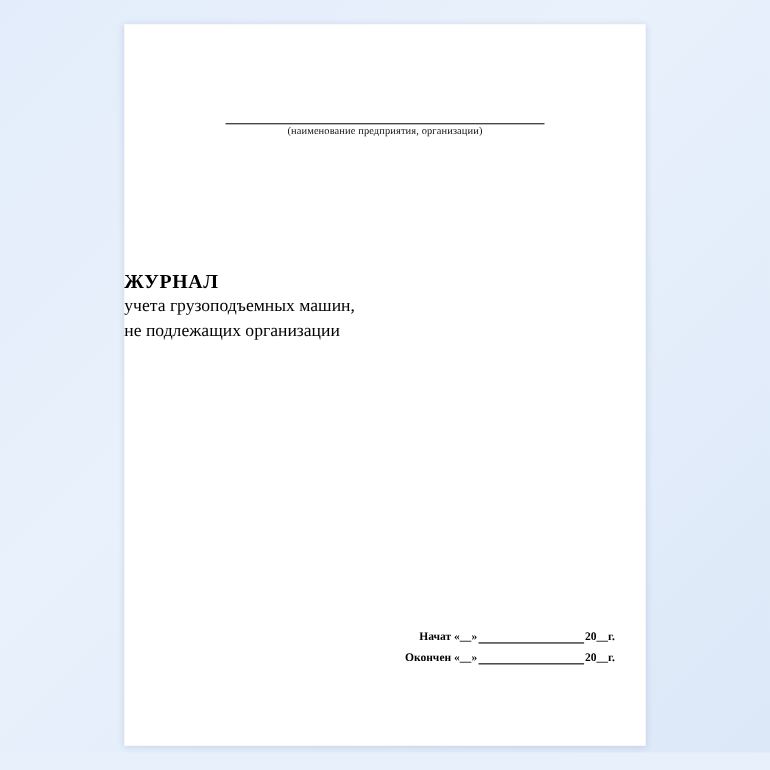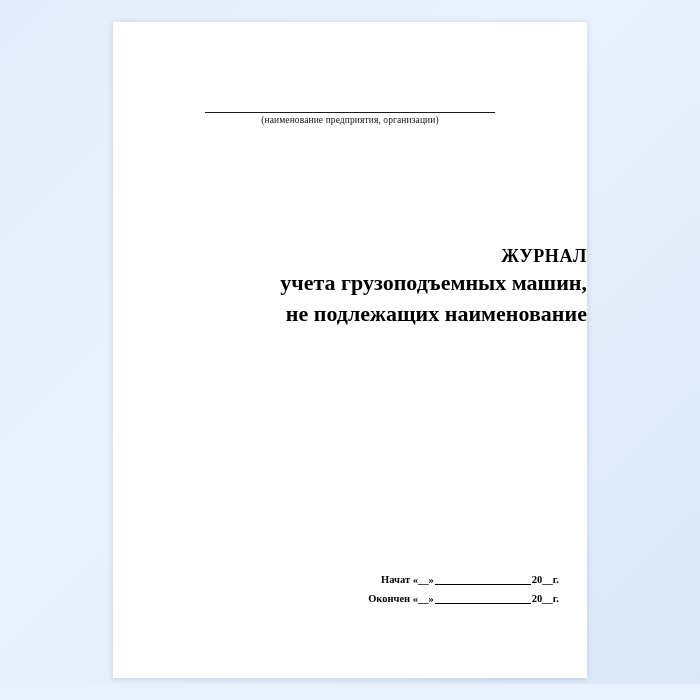--- a/index.html
+++ b/index.html
@@ -46,32 +46,32 @@
     color: #111;
     margin-top: 2px;
     letter-spacing: 0.1px;
     font-family: "Liberation Serif", serif;
   }
   .title-block {
     position: absolute;
     left: 0;
     right: 0;
     top: 222px;
-    text-align: right;
+    text-align: left;
     color: #000;
   }
   .title-main {
     font-size: 18px;
     font-weight: bold;
     letter-spacing: 0.6px;
     line-height: 1.35;
   }
   .title-line {
-    font-size: 22px;
-    font-weight: bold;
+    font-size: 16px;
+    font-weight: normal;
     line-height: 1.38;
   }
   .footer-block {
     position: absolute;
     right: 28px;
     bottom: 66px;
     text-align: right;
     font-size: 10.5px;
     font-weight: bold;
     color: #000;
@@ -97,21 +97,21 @@
   <div class="page">
 
     <div class="org-block">
       <div class="org-rule"></div>
       <div class="org-caption">(наименование предприятия, организации)</div>
     </div>
 
     <div class="title-block">
       <div class="title-main">ЖУРНАЛ</div>
       <div class="title-line">учета грузоподъемных машин,</div>
-      <div class="title-line">не подлежащих наименование</div>
+      <div class="title-line">не подлежащих организации</div>
     </div>
 
     <div class="footer-block">
       <div class="footer-row">
         <span>Начат «__»</span><span class="fill-line"></span><span>20__г.</span>
       </div>
       <div class="footer-row">
         <span>Окончен «__»</span><span class="fill-line"></span><span>20__г.</span>
       </div>
     </div>

